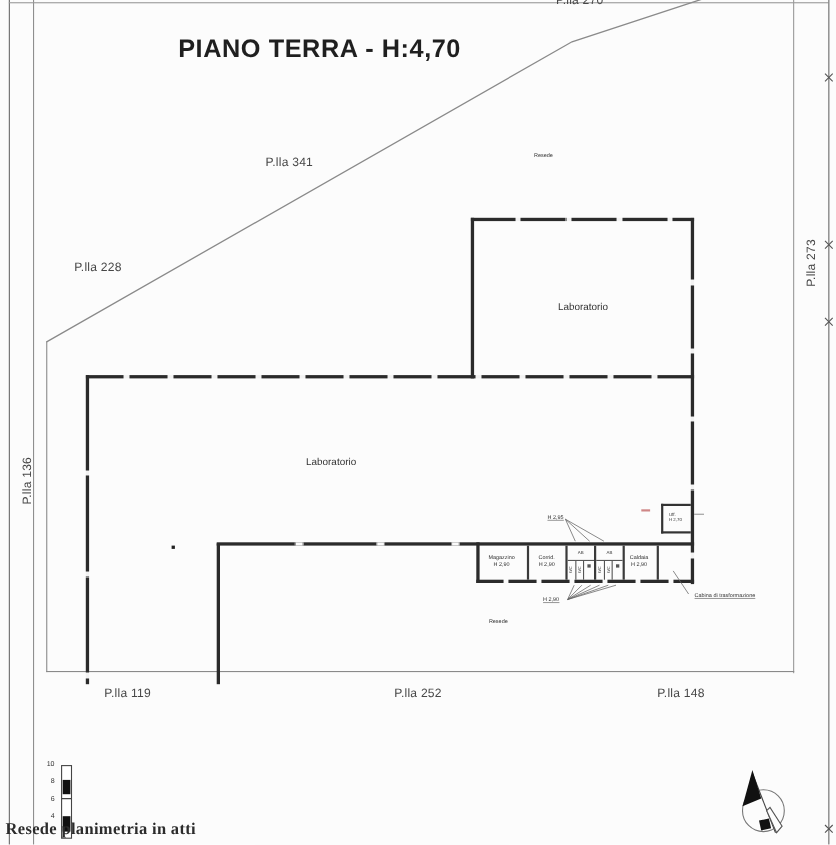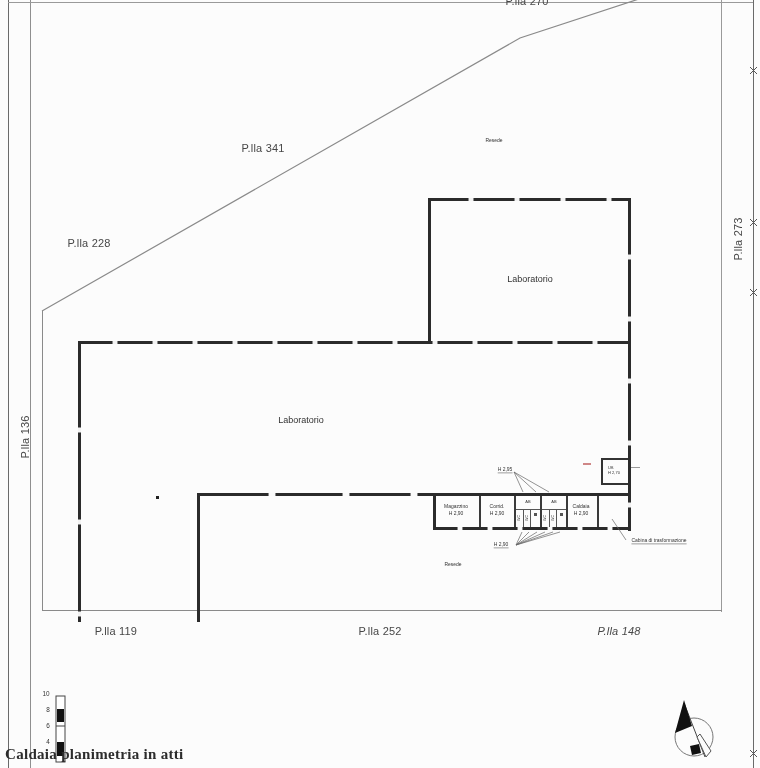--- a/index.html
+++ b/index.html
@@ -37,20 +37,21 @@
 
   <div class="line" style="left:8px;top:0;width:1px;height:768px;background:#6a6a6a;"></div>
   <div class="line" style="left:30px;top:0;width:1px;height:768px;background:#8f8f8f;"></div>
   <div class="line" style="left:8px;top:2px;width:745px;height:1px;background:#9a9a9a;"></div>
   <div class="line" style="left:753px;top:0;width:1px;height:768px;background:#6a6a6a;"></div>
   <div class="line" style="left:721px;top:0;width:1px;height:612px;background:#9a9a9a;"></div>
 
   <div class="line" style="left:42px;top:311px;width:1px;height:300px;background:#8a8a8a;"></div>
   <div class="line" style="left:42px;top:610px;width:680px;height:1px;background:#8a8a8a;"></div>
 
+  <div class="title">PIANO TERRA - H:4,70</div>
 
   <div class="wall wall-h-notched-wide" style="left:428px;top:198px;width:203px;height:3px;"></div>
   <div class="wall" style="left:428px;top:198px;width:3px;height:146px;"></div>
   <div class="wall wall-v-notched" style="left:628px;top:198px;width:3px;height:333px;"></div>
 
   <div class="wall wall-h-notched" style="left:78px;top:341px;width:553px;height:3px;"></div>
   <div class="wall wall-v-sparse" style="left:78px;top:341px;width:3px;height:281px;"></div>
   <div class="wall" style="left:197px;top:494px;width:3px;height:128px;"></div>
   <div class="wall" style="left:197px;top:493px;width:434px;height:3px;"></div>
   <div class="notch" style="left:268px;top:493px;"></div>
@@ -119,21 +120,21 @@
     </g>
   </svg>
 
   <div class="lbl parcel" style="left:527px;top:1px;">P.lla 270</div>
   <div class="lbl parcel" style="left:263px;top:148px;">P.lla 341</div>
   <div class="lbl parcel" style="left:89px;top:243px;">P.lla 228</div>
   <div class="lbl parcel rot" style="left:738px;top:239px;">P.lla 273</div>
   <div class="lbl parcel rot" style="left:25px;top:437px;">P.lla 136</div>
   <div class="lbl parcel" style="left:116px;top:631px;">P.lla 119</div>
   <div class="lbl parcel" style="left:380px;top:631px;">P.lla 252</div>
-  <div class="lbl parcel" style="left:619px;top:631px;font-style:italic;">P.lla 148</div>
+  <div class="lbl parcel" style="left:619px;top:631px;">P.lla 148</div>
 
   <div class="lbl tiny" style="left:494px;top:141px;">Resede</div>
   <div class="lbl tiny" style="left:453px;top:565px;">Resede</div>
 
   <div class="lbl room-big" style="left:530px;top:279px;">Laboratorio</div>
   <div class="lbl room-big" style="left:301px;top:420px;">Laboratorio</div>
 
   <div class="lbl tiny" style="left:456px;top:510px;">
     <span style="display:block;">Magazzino</span>
     <span style="display:block;">H 2,90</span>
@@ -165,15 +166,15 @@
   </div>
   <div class="lbl tiny" style="left:659px;top:541px;">
     <span class="underl">Cabina di trasformazione</span>
   </div>
 
   <div class="scale-num" style="left:46px;top:694px;">10</div>
   <div class="scale-num" style="left:48px;top:710px;">8</div>
   <div class="scale-num" style="left:48px;top:726px;">6</div>
   <div class="scale-num" style="left:48px;top:742px;">4</div>
 
-  <div class="footer">Caldaia planimetria in atti</div>
+  <div class="footer">Resede planimetria in atti</div>
 
 </div>
 
 </body></html>

